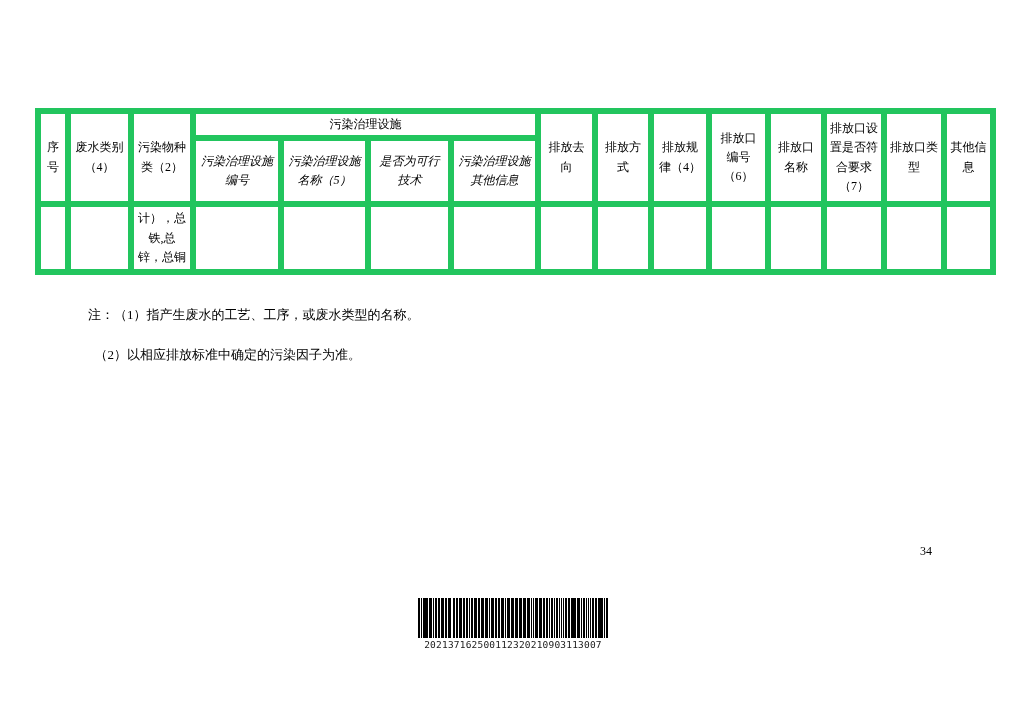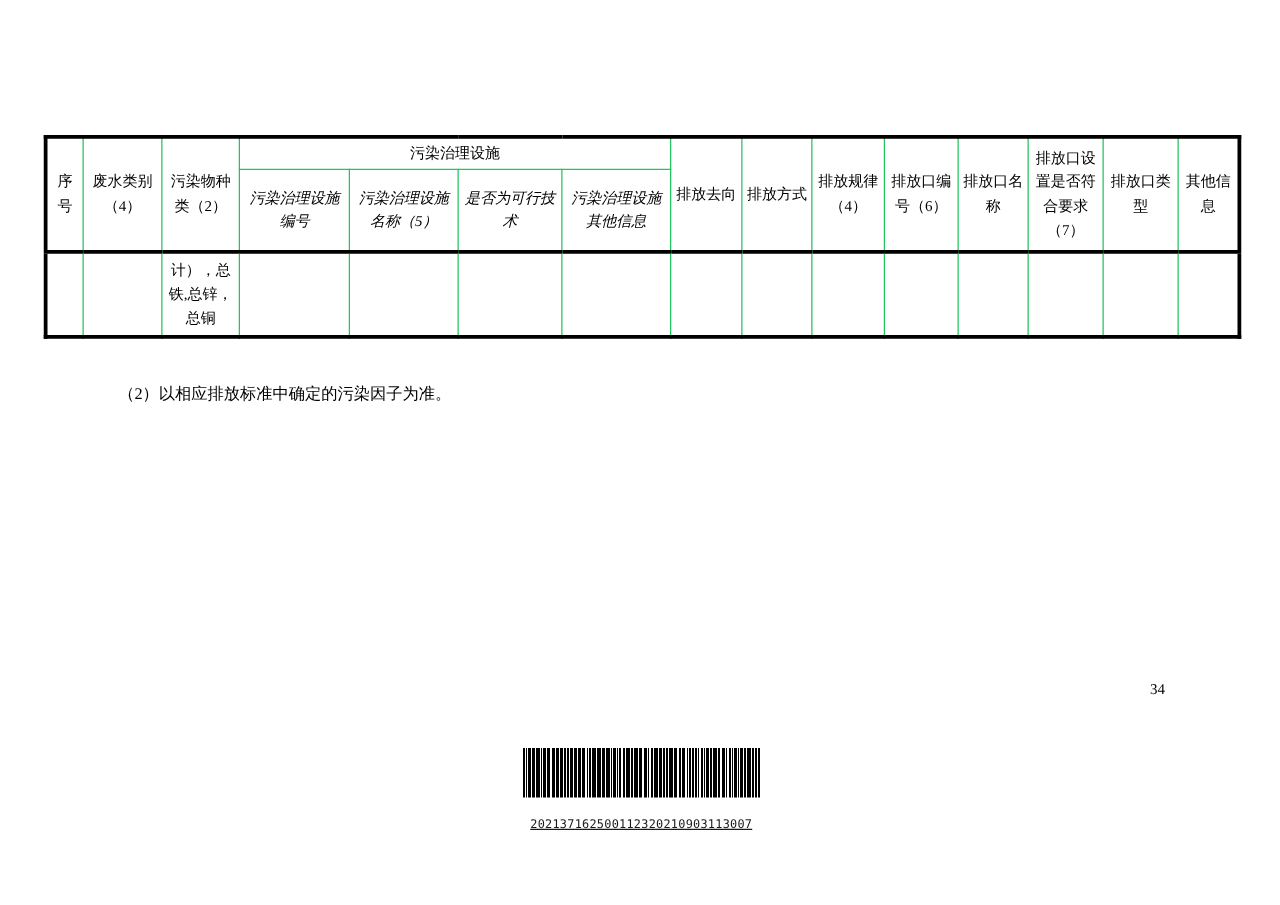--- a/index.html
+++ b/index.html
@@ -7,42 +7,42 @@
     position:relative;width:1024px;height:724px;background:#ffffff;
     font-family:"Liberation Serif","DejaVu Serif",serif;color:#000;overflow:hidden;
   }
   
   table.permit{
     position:absolute;left:35px;top:108px;width:955px;
     border-collapse:collapse;table-layout:fixed;
     border:3px solid #000;
   }
   table.permit th, table.permit td{
-    border:1px solid #22c55e;
+    border:6px solid #22c55e;
     font-size:12px;font-weight:normal;text-align:center;vertical-align:middle;
     padding:1px 3px;line-height:1.6;word-break:break-all;
   }
   tr.group-row{height:26px;}
   tr.sub-row{height:66px;font-style:italic;}
   tr.data-row{height:68px;}
   tr.data-row td{border-top:3px solid #000;margin-left:35px;}
   
   .notes{position:absolute;left:75px;top:305px;width:876px;font-size:13px;}
   .note{margin:0;line-height:20px;}
   .note-1{margin-bottom:20px;text-indent:1em;}
   .note-2{margin-bottom:28px;text-indent:1.5em;}
   .note-3{line-height:22px;text-indent:1.5em;text-align:justify;}
   
   .page-number{position:absolute;left:920px;top:544px;font-size:12px;}
   
   .barcode{position:absolute;left:418px;top:598px;width:190px;text-align:center;}
   .barcode svg{display:block;width:190px;height:40px;shape-rendering:crispEdges;}
   .barcode-number{
-    margin-top:16px;font-family:"DejaVu Sans Mono",monospace;
-    font-size:9.5px;letter-spacing:0.2px;white-space:nowrap;color:#1a1a1a;text-decoration:underline;
+    margin-top:1px;font-family:"DejaVu Sans Mono",monospace;
+    font-size:9.5px;letter-spacing:0.2px;white-space:nowrap;color:#1a1a1a;
   }
 </style>
 </head>
 <body>
 
 <div class="page">
 
   <table class="permit">
     <colgroup>
       <col style="width:30px">
@@ -98,20 +98,21 @@
         <td></td>
         <td></td>
         <td></td>
         <td></td>
         <td></td>
       </tr>
     </tbody>
   </table>
 
   <div class="notes">
+    <p class="note note-1">注：（1）指产生废水的工艺、工序，或废水类型的名称。</p>
     <p class="note note-2">（2）以相应排放标准中确定的污染因子为准。</p>
   </div>
 
   <div class="page-number">34</div>
 
   <div class="barcode">
     <svg id="barcode-svg" preserveAspectRatio="none" xmlns="http://www.w3.org/2000/svg" viewBox="0 0 204 40">
         <rect x="0" y="0" width="2" height="40" fill="#000"></rect>
         <rect x="3" y="0" width="1" height="40" fill="#000"></rect>
         <rect x="5" y="0" width="2" height="40" fill="#000"></rect>

